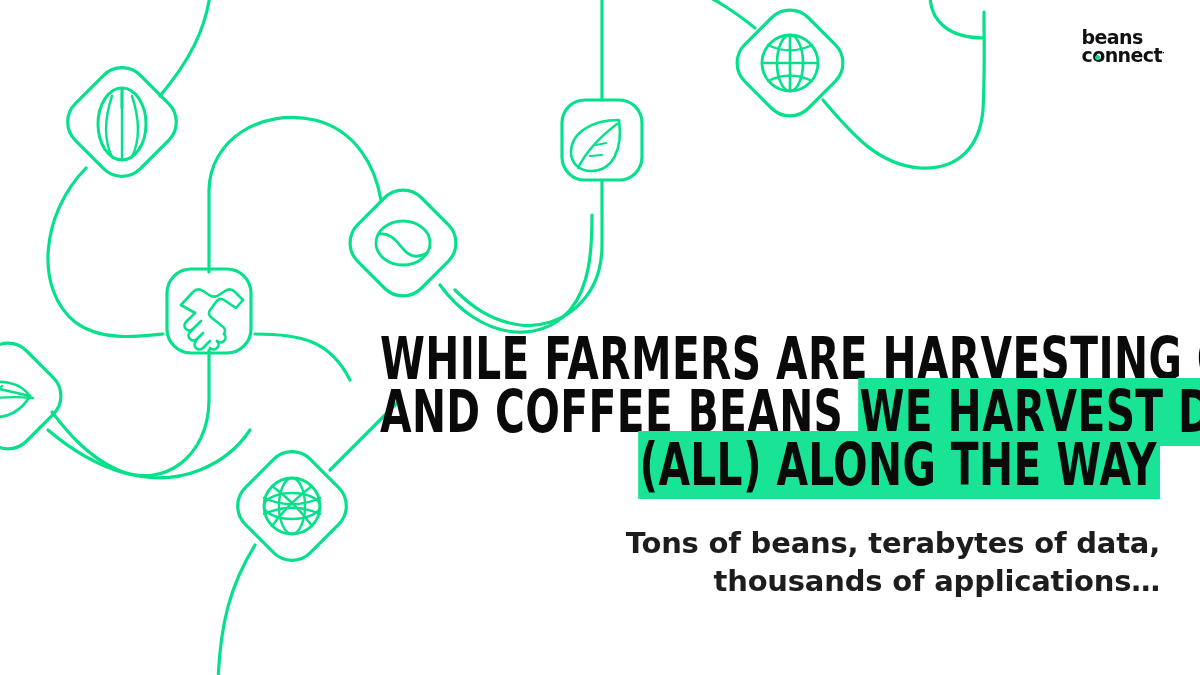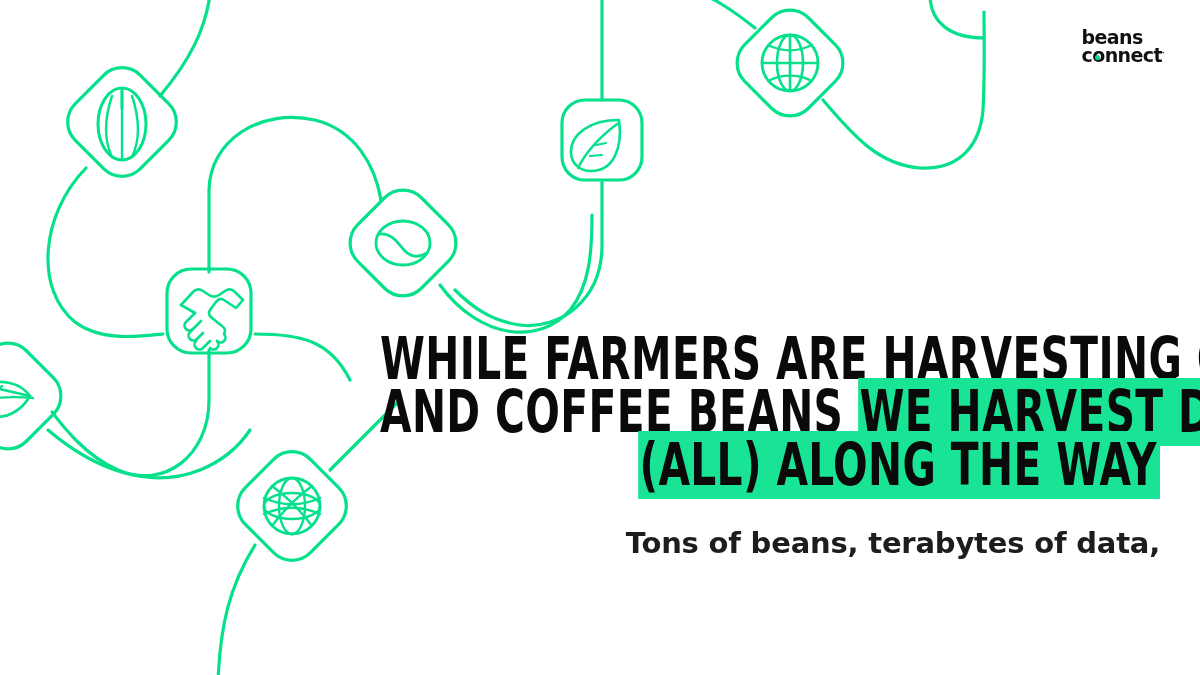--- a/index.html
+++ b/index.html
@@ -224,15 +224,16 @@
   </div>
 
   <div id="headline">
     <span class="hl hl-1">WHILE FARMERS ARE HARVESTING COCOA</span>
     <span class="hl hl-2"><span>AND COFFEE BEANS </span><em>WE HARVEST DATA</em></span>
     <span class="hl hl-3"><em>(ALL) ALONG THE WAY</em></span>
   </div>
 
   <div id="subtitle">
     <span>Tons of beans, terabytes of data,</span>
+    <span>thousands of applications…</span>
   </div>
 
 </div>
 
 </body></html>

